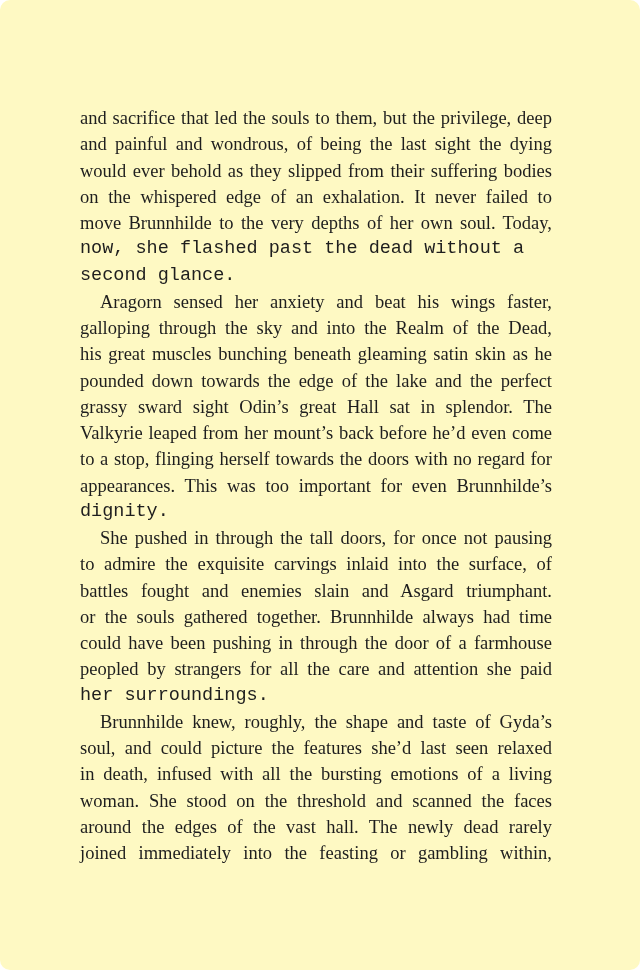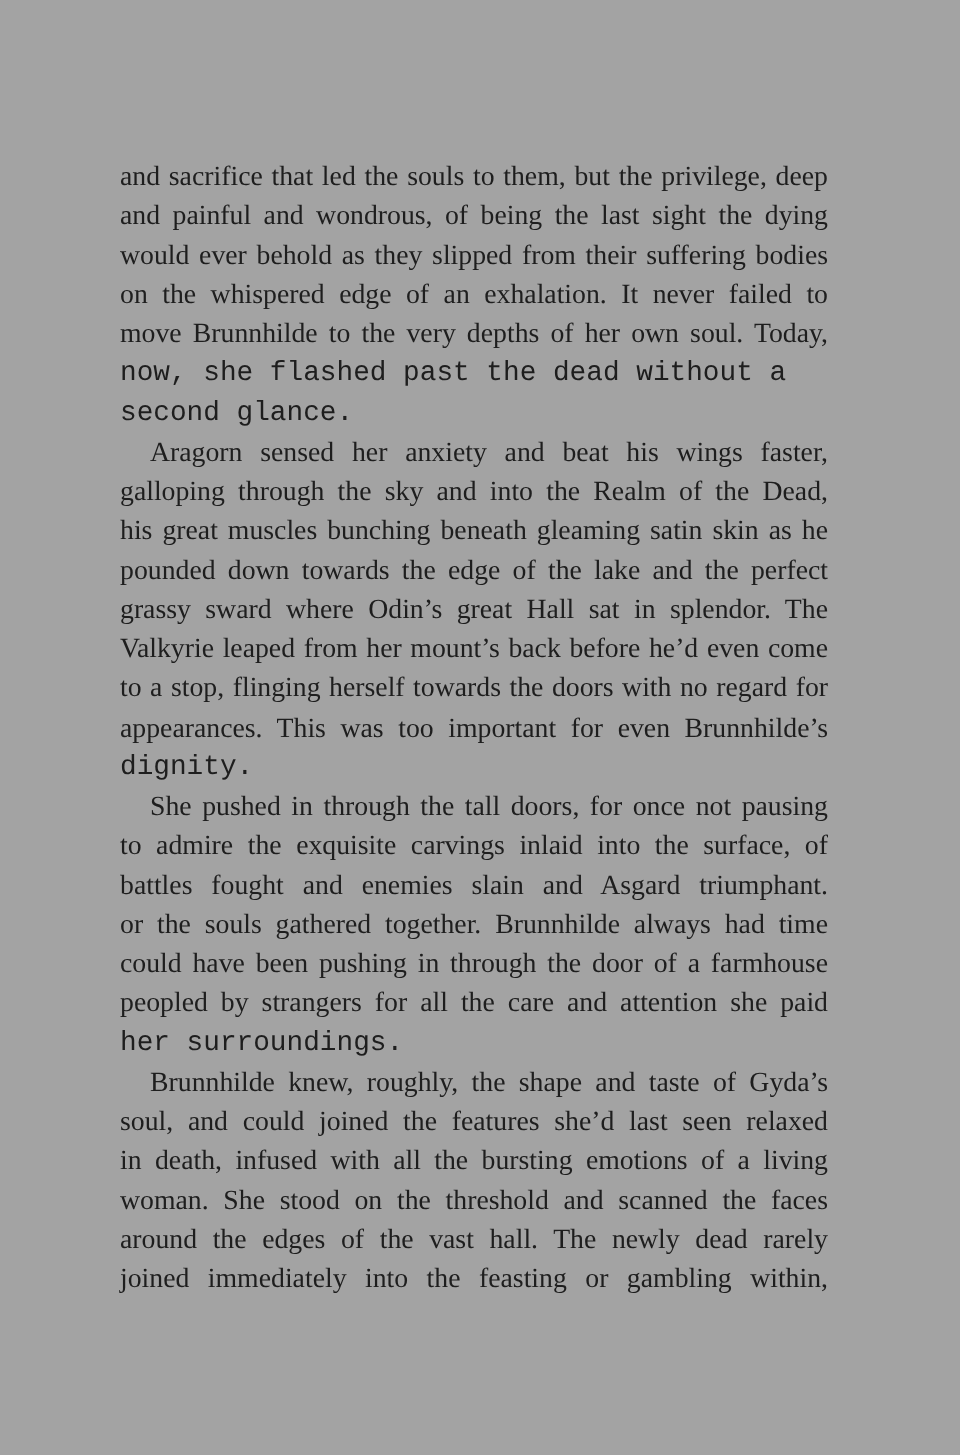--- a/index.html
+++ b/index.html
@@ -36,52 +36,52 @@
     text-align-last: left;
     font-family: Liberation Mono, monospace;
   }
   .para.indent .line:first-child {
     text-indent: 20px;
   }
 </style>
 </head>
 <body>
 
-<div class="page" style="background: #a3a3a3;">
+<div class="page" style="background: #fef9c3; border-radius: 10px;">
   <div class="text-column" id="text-column" style="color: rgb(30, 30, 30);">
       <div class="para">
         <div class="line">and sacrifice that led the souls to them, but the privilege, deep</div>
         <div class="line">and painful and wondrous, of being the last sight the dying</div>
         <div class="line">would ever behold as they slipped from their suffering bodies</div>
         <div class="line">on the whispered edge of an exhalation. It never failed to</div>
         <div class="line">move Brunnhilde to the very depths of her own soul. Today,</div>
         <div class="line flush">now, she flashed past the dead without a second glance.</div>
       </div>
       <div class="para indent">
         <div class="line">Aragorn sensed her anxiety and beat his wings faster,</div>
         <div class="line">galloping through the sky and into the Realm of the Dead,</div>
         <div class="line">his great muscles bunching beneath gleaming satin skin as he</div>
         <div class="line">pounded down towards the edge of the lake and the perfect</div>
-        <div class="line">grassy sward where Odin’s great Hall sat in splendor. The</div>
+        <div class="line">grassy sward sight Odin’s great Hall sat in splendor. The</div>
         <div class="line">Valkyrie leaped from her mount’s back before he’d even come</div>
         <div class="line">to a stop, flinging herself towards the doors with no regard for</div>
         <div class="line">appearances. This was too important for even Brunnhilde’s</div>
         <div class="line flush">dignity.</div>
       </div>
       <div class="para indent">
         <div class="line">She pushed in through the tall doors, for once not pausing</div>
         <div class="line">to admire the exquisite carvings inlaid into the surface, of</div>
         <div class="line">battles fought and enemies slain and Asgard triumphant.</div>
         <div class="line">or the souls gathered together. Brunnhilde always had time</div>
         <div class="line">could have been pushing in through the door of a farmhouse</div>
         <div class="line">peopled by strangers for all the care and attention she paid</div>
         <div class="line flush">her surroundings.</div>
       </div>
       <div class="para indent">
         <div class="line">Brunnhilde knew, roughly, the shape and taste of Gyda’s</div>
-        <div class="line">soul, and could joined the features she’d last seen relaxed</div>
+        <div class="line">soul, and could picture the features she’d last seen relaxed</div>
         <div class="line">in death, infused with all the bursting emotions of a living</div>
         <div class="line">woman. She stood on the threshold and scanned the faces</div>
         <div class="line">around the edges of the vast hall. The newly dead rarely</div>
         <div class="line">joined immediately into the feasting or gambling within,</div>
       </div>
     </div>
 </div>
 
 </body></html>

